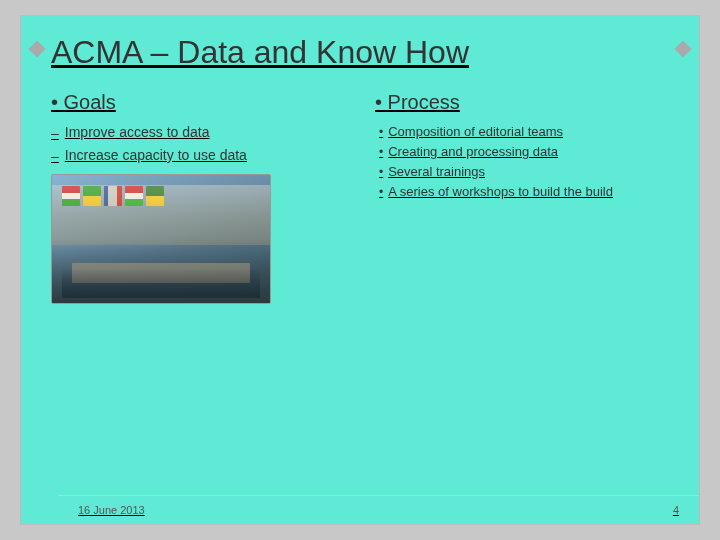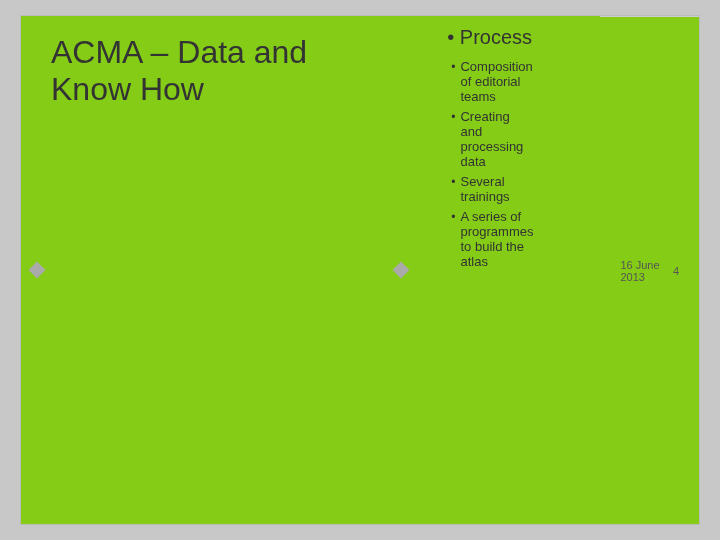--- a/index.html
+++ b/index.html
@@ -10,25 +10,27 @@
       background: #c8c8c8;
       font-family: 'Segoe UI', Arial, sans-serif;
       display: flex;
       align-items: center;
       justify-content: center;
     }
 
     .slide {
       width: 680px;
       height: 510px;
-      background: #84cc16;
+      background: #5eead4;
       border: 1px solid #bbb;
       position: relative;
       padding: 0;
       display: flex;
+      flex-direction: column;
+      text-decoration: underline;
     }
 
     .slide-header {
       padding: 18px 30px 10px 30px;
       border-bottom: none;
       position: relative;
     }
 
     .slide-title {
       font-size: 32px;
@@ -206,35 +208,57 @@
 
 <div class="slide">
   <div class="slide-header">
     <span class="diamond-left"></span>
     <h1 class="slide-title">ACMA – Data and Know How</h1>
     <span class="diamond-right"></span>
   </div>
 
   <div class="slide-content">
 
+    <div class="left-col">
+      <div class="section-title">• Goals</div>
+
+      <div class="bullet-item">
+        <span>Improve access to data</span>
+      </div>
+      <div class="bullet-item">
+        <span>Increase capacity to use data</span>
+      </div>
+
+      <div class="meeting-image">
+        <div class="flag-strip">
+          <div class="flag flag-1"></div>
+          <div class="flag flag-2"></div>
+          <div class="flag flag-3"></div>
+          <div class="flag flag-4"></div>
+          <div class="flag flag-5"></div>
+        </div>
+        <div class="table-visual"></div>
+        <div class="people-silhouette"></div>
+      </div>
+    </div>
 
     <div class="right-col">
       <div class="section-title">• Process</div>
 
       <div class="sub-bullet">
         <span>Composition of editorial teams</span>
       </div>
       <div class="sub-bullet">
         <span>Creating and processing data</span>
       </div>
       <div class="sub-bullet">
         <span>Several trainings</span>
       </div>
       <div class="sub-bullet">
-        <span>A series of programmes to build the atlas</span>
+        <span>A series of workshops to build the build</span>
       </div>
     </div>
   </div>
 
   <div class="slide-footer">
     <span>16 June 2013</span>
     <span>4</span>
   </div>
 </div>
 

